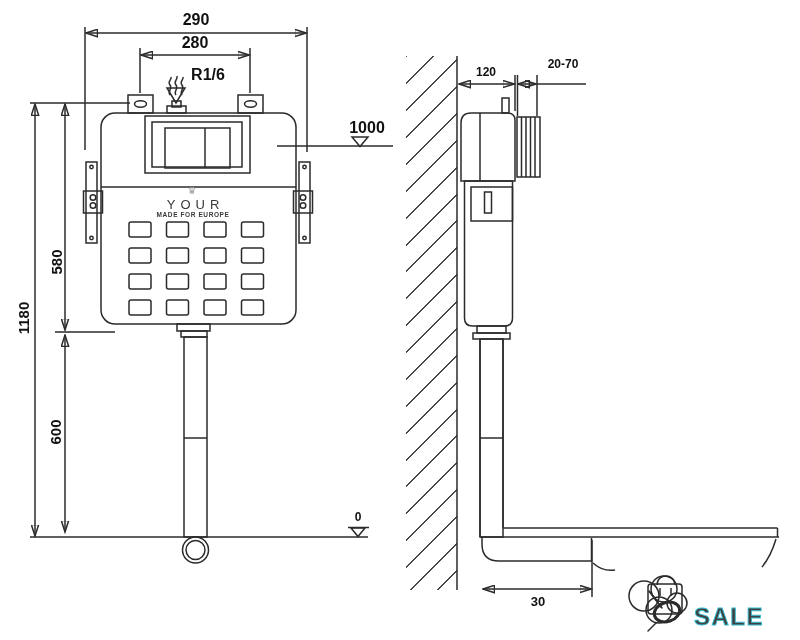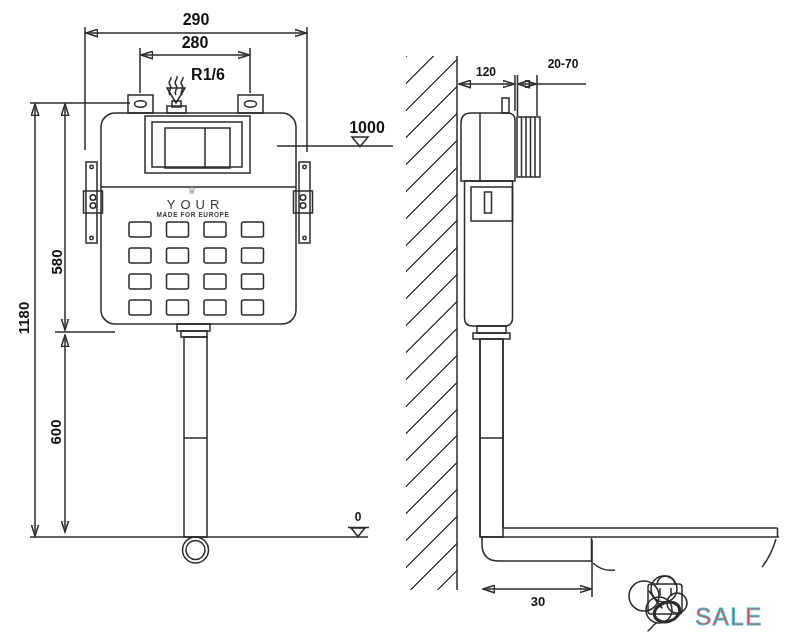--- a/index.html
+++ b/index.html
@@ -31,22 +31,22 @@
           white-space:nowrap;line-height:1}
   .rot{transform:translate(-50%,-50%) rotate(-90deg)}
   .fs16{font-size:16px}.fs15{font-size:15px}.fs14{font-size:12px}.fs13{font-size:13px}
   .brand-name{position:absolute;transform:translate(-50%,-50%);font-size:13px;font-weight:500;
           letter-spacing:5px;padding-left:5px;color:#3a3a3a;white-space:nowrap}
   .brand-tag{position:absolute;transform:translate(-50%,-50%);font-size:6.5px;font-weight:bold;
           letter-spacing:.6px;color:#3a3a3a;white-space:nowrap}
   .brand-crown{position:absolute;transform:translate(-50%,-50%);font-size:10px;color:#a3a3a3;line-height:1}
   .wm-your{position:absolute;transform:translate(-50%,-50%);font-size:37px;font-weight:bold;
           color:#242c3e;-webkit-text-stroke:1.3px #242c3e;letter-spacing:1px;white-space:nowrap;line-height:1}
-  .wm-sale{position:absolute;transform:translate(-50%,-50%);font-size:24px;font-weight:normal;
-          color:#ef4444;-webkit-text-stroke:.9px #36bfd2;letter-spacing:1.5px;white-space:nowrap;line-height:1}
+  .wm-sale{position:absolute;transform:translate(-50%,-50%);font-size:24px;font-weight:bold;
+          color:#404040;-webkit-text-stroke:.9px #36bfd2;letter-spacing:1.5px;white-space:nowrap;line-height:1}
 </style>
 </head>
 <body>
 
 <div class="canvas">
 
   <div class="wall-hatch"></div>
 
   <svg class="draw" width="800" height="640" viewBox="0 0 800 640">
     <defs>

